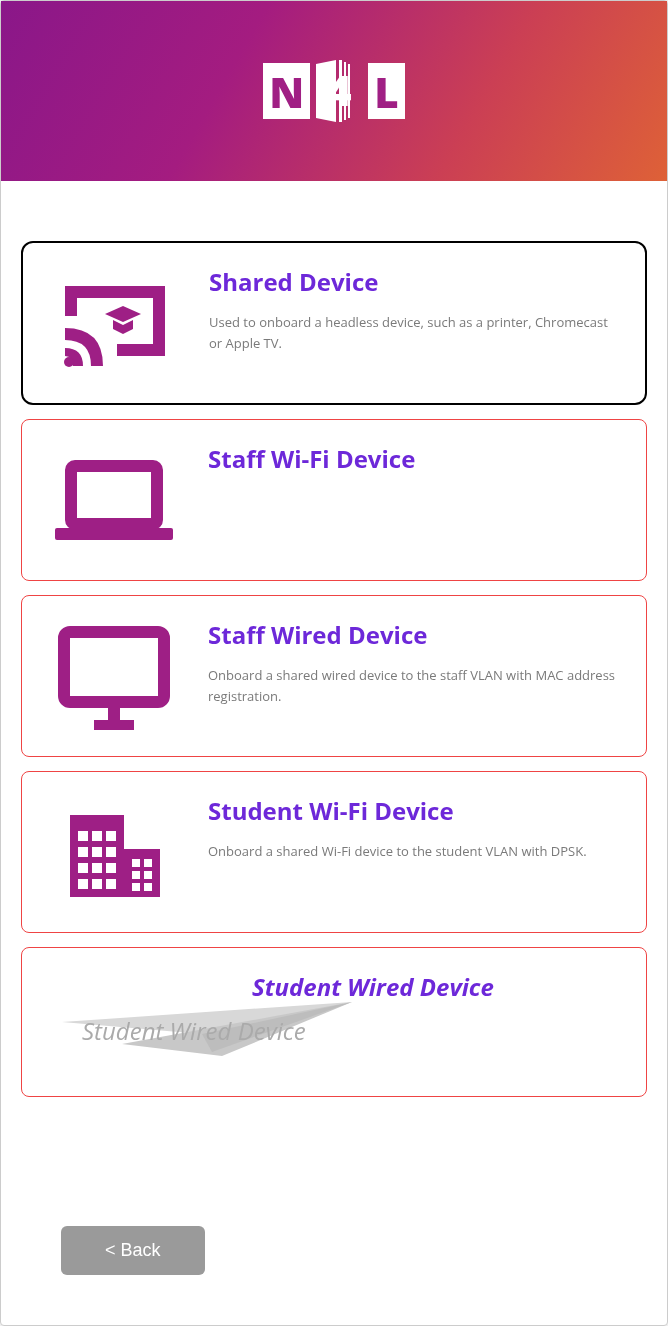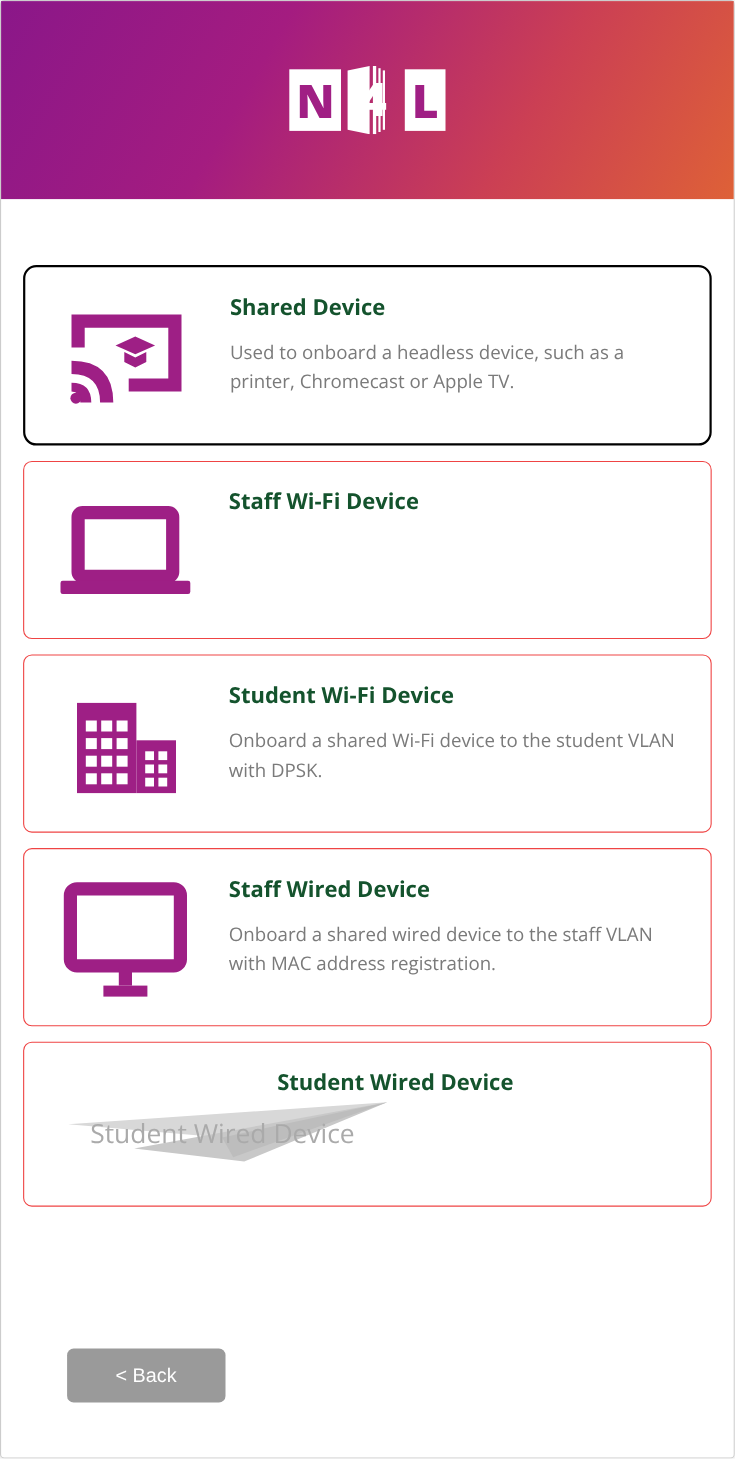--- a/index.html
+++ b/index.html
@@ -87,27 +87,27 @@
     min-width: 140px;
     height: 110px;
     display: flex;
     align-items: center;
     justify-content: center;
     color: #9e1f85;
     margin-top: 6px;
   }
   .option-text { flex: 1; }
   .option-title {
-    font-size: 20px;
+    font-size: 24px;
     font-weight: 700;
-    color: #14532d;
+    color: #6d28d9;
     margin-bottom: 14px;
   }
   .option-desc {
-    font-size: 17px;
+    font-size: 13px;
     color: #7a7a7a;
     line-height: 1.6;
   }
   .watermark {
     font-size: 24px;
     color: #aaa;
     font-weight: 400;
     margin-top: 10px;
     display: inline-block;
     position: relative;
@@ -177,20 +177,34 @@
 
     <div class="option">
       <div class="option-icon">
         <svg width="130" height="90" viewBox="0 0 130 90">
           <rect x="22" y="8" width="86" height="58" rx="4" fill="none" stroke="#9e1f85" stroke-width="12"></rect>
           <rect x="6" y="70" width="118" height="12" rx="2" fill="#9e1f85"></rect>
         </svg>
       </div>
       <div class="option-text">
         <div class="option-title">Staff Wi-Fi Device</div>
+      </div>
+    </div>
+
+    <div class="option">
+      <div class="option-icon">
+        <svg width="120" height="110" viewBox="0 0 120 110">
+          <rect x="10" y="8" width="100" height="70" rx="6" fill="none" stroke="#9e1f85" stroke-width="12"></rect>
+          <rect x="54" y="80" width="12" height="16" fill="#9e1f85"></rect>
+          <rect x="40" y="96" width="40" height="10" fill="#9e1f85"></rect>
+        </svg>
+      </div>
+      <div class="option-text">
+        <div class="option-title">Staff Wired Device</div>
+        <div class="option-desc">Onboard a shared wired device to the staff VLAN with MAC address registration.</div>
       </div>
     </div>
 
     <div class="option">
       <div class="option-icon">
         <svg width="120" height="100" viewBox="0 0 120 100">
           <rect x="16" y="10" width="54" height="82" fill="#9e1f85"></rect>
           <rect x="70" y="44" width="36" height="48" fill="#9e1f85"></rect>
           <g fill="#fff">
             <rect x="24" y="26" width="10" height="10"></rect>
@@ -213,35 +227,21 @@
               <rect x="90" y="78" width="8" height="8"></rect>
           </g>
         </svg>
       </div>
       <div class="option-text">
         <div class="option-title">Student Wi-Fi Device</div>
         <div class="option-desc">Onboard a shared Wi-Fi device to the student VLAN with DPSK.</div>
       </div>
     </div>
 
-    <div class="option">
-      <div class="option-icon">
-        <svg width="120" height="110" viewBox="0 0 120 110">
-          <rect x="10" y="8" width="100" height="70" rx="6" fill="none" stroke="#9e1f85" stroke-width="12"></rect>
-          <rect x="54" y="80" width="12" height="16" fill="#9e1f85"></rect>
-          <rect x="40" y="96" width="40" height="10" fill="#9e1f85"></rect>
-        </svg>
-      </div>
-      <div class="option-text">
-        <div class="option-title">Staff Wired Device</div>
-        <div class="option-desc">Onboard a shared wired device to the staff VLAN with MAC address registration.</div>
-      </div>
-    </div>
-
-    <div class="option" style="position:relative; flex-direction:column; align-items:flex-start; padding-left:230px;">
+    <div class="option" style="position:relative; flex-direction:column; align-items:flex-start; padding-left:230px;font-style:italic;">
       <div class="option-title" style="margin-left:0;">Student Wired Device</div>
       <div class="watermark" style="position:absolute; left:60px; top:56px;">
         <svg class="watermark-svg" width="300" height="80" viewBox="0 0 300 80">
           <polygon points="0,28 290,8 140,40" fill="#d8d8d8"></polygon>
           <polygon points="60,50 290,8 160,62" fill="#c8c8c8"></polygon>
           <polygon points="140,40 290,8 150,58" fill="#bdbdbd"></polygon>
         </svg>
         <span class="watermark-text">Student Wired Device</span>
       </div>
     </div>

